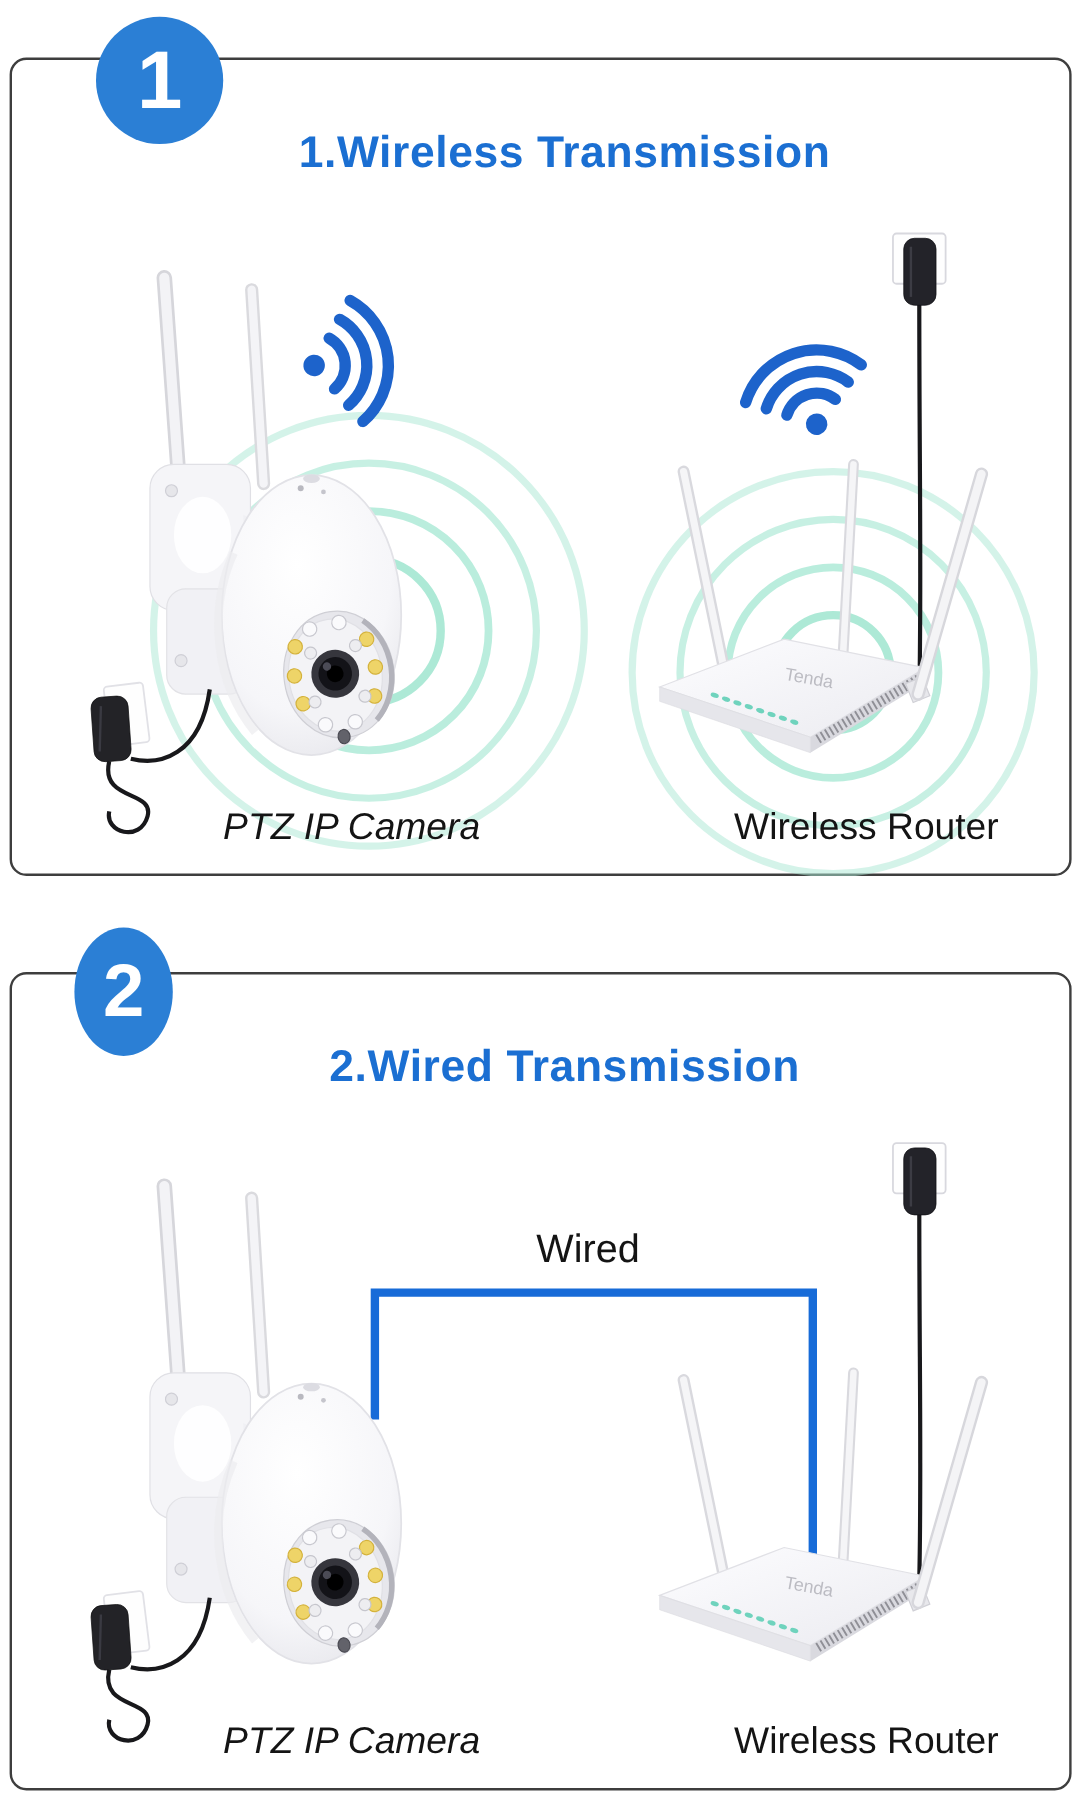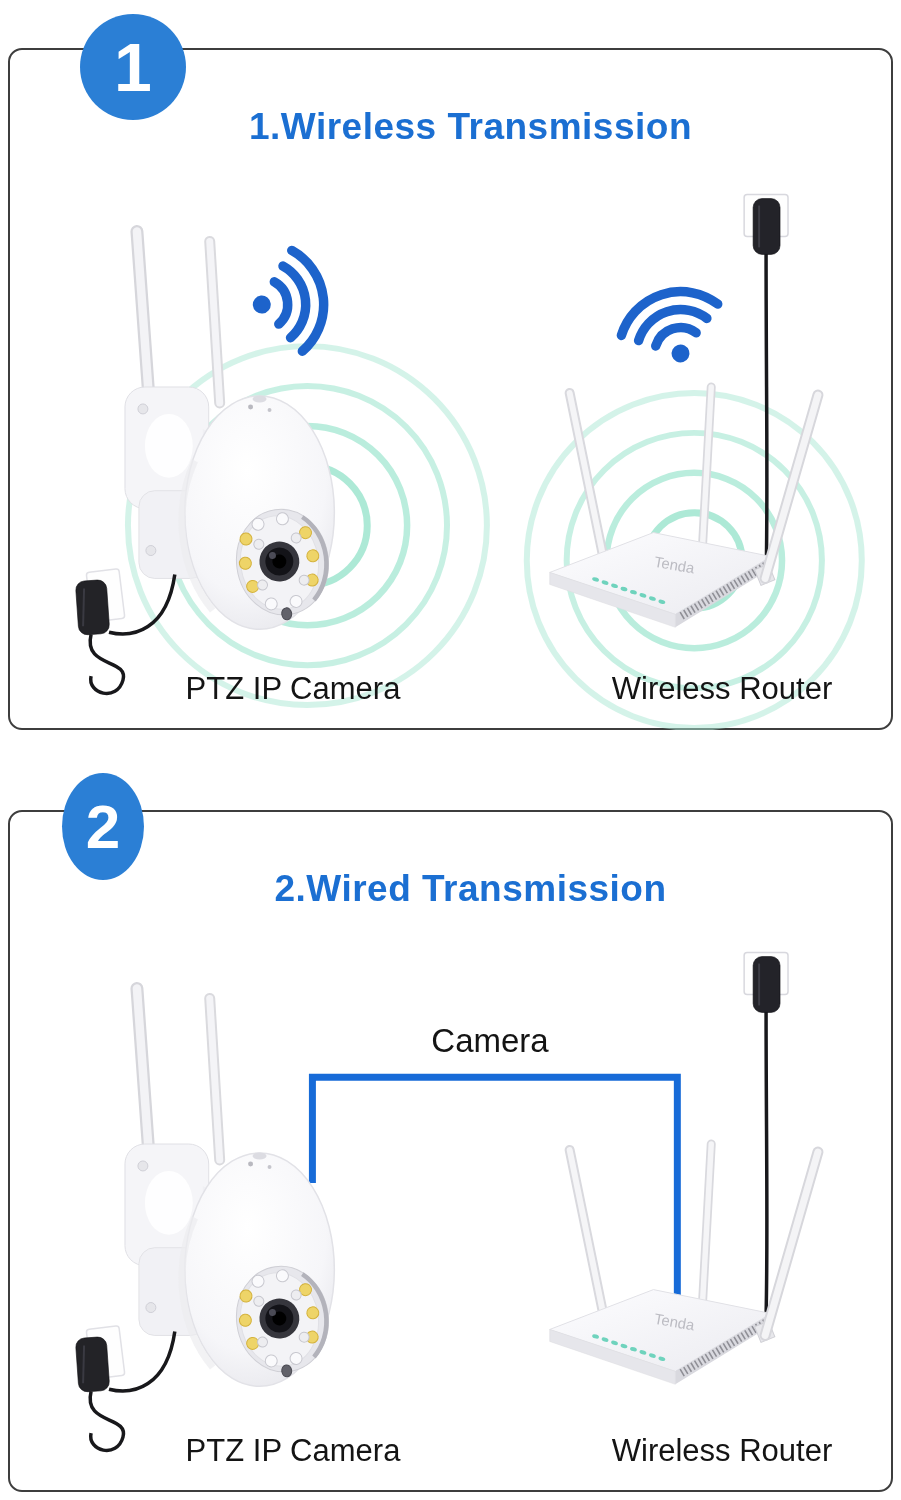--- a/index.html
+++ b/index.html
@@ -18,21 +18,21 @@
   .badge{position:absolute;background:var(--accent-blue);border-radius:50%;
     display:flex;align-items:center;justify-content:center;color:#fff;
     font-weight:bold;z-index:5;}
   .badge-1{left:70px;top:-36px;width:106px;height:106px;font-size:68px;}
   .badge-2{left:52px;top:-39px;width:82px;height:107px;font-size:62px;}
   .panel-title{position:absolute;top:56px;left:12px;width:100%;text-align:center;
     color:var(--title-blue);font-size:37px;font-weight:bold;letter-spacing:.5px;
     transform:translateX(8px);}
   .device-label{position:absolute;top:621px;transform:translateX(-50%);
     color:var(--label-black);font-size:31px;white-space:nowrap;}
-  .camera-label{left:283px;}
+  .camera-label{left:283px;font-style:italic;}
   .router-label{left:712px;}
   .cable-label{position:absolute;left:480px;top:210px;transform:translateX(-50%);
     color:var(--label-black);font-size:33px;}
   svg.art{position:absolute;left:0;top:0;width:884px;height:680px;display:block;}
   .defs-holder{position:absolute;width:0;height:0;overflow:hidden;}
   
   .ripple{fill:none;stroke:var(--ripple-mint);}
   .wifi-arc{fill:none;stroke:var(--wifi-blue);stroke-linecap:round;}
   .wifi-dot{fill:var(--wifi-blue);}
   .blue-cable{fill:none;stroke:var(--cable-blue);stroke-width:7;stroke-linejoin:miter;}
@@ -209,18 +209,18 @@
       <polyline class="blue-cable" points="302,372 302,266 668,266 668,485"></polyline>
       <path class="power-cable" d="M757,199 C757,320 759,420 757,505"></path>
       <use href="#plug" x="727" y="135" width="60" height="75"></use>
       <use href="#router" x="532" y="327" width="290" height="250"></use>
       <use href="#camera" x="52" y="137" width="290" height="500"></use>
     </svg>
     <div class="badge badge-2">
       <span>2</span>
     </div>
     <h2 class="panel-title">2.Wired Transmission</h2>
-    <div class="cable-label">Camera</div>
+    <div class="cable-label">Wired</div>
     <div class="device-label camera-label">PTZ IP Camera</div>
     <div class="device-label router-label">Wireless Router</div>
   </section>
 
 </div>
 
 </body></html>

